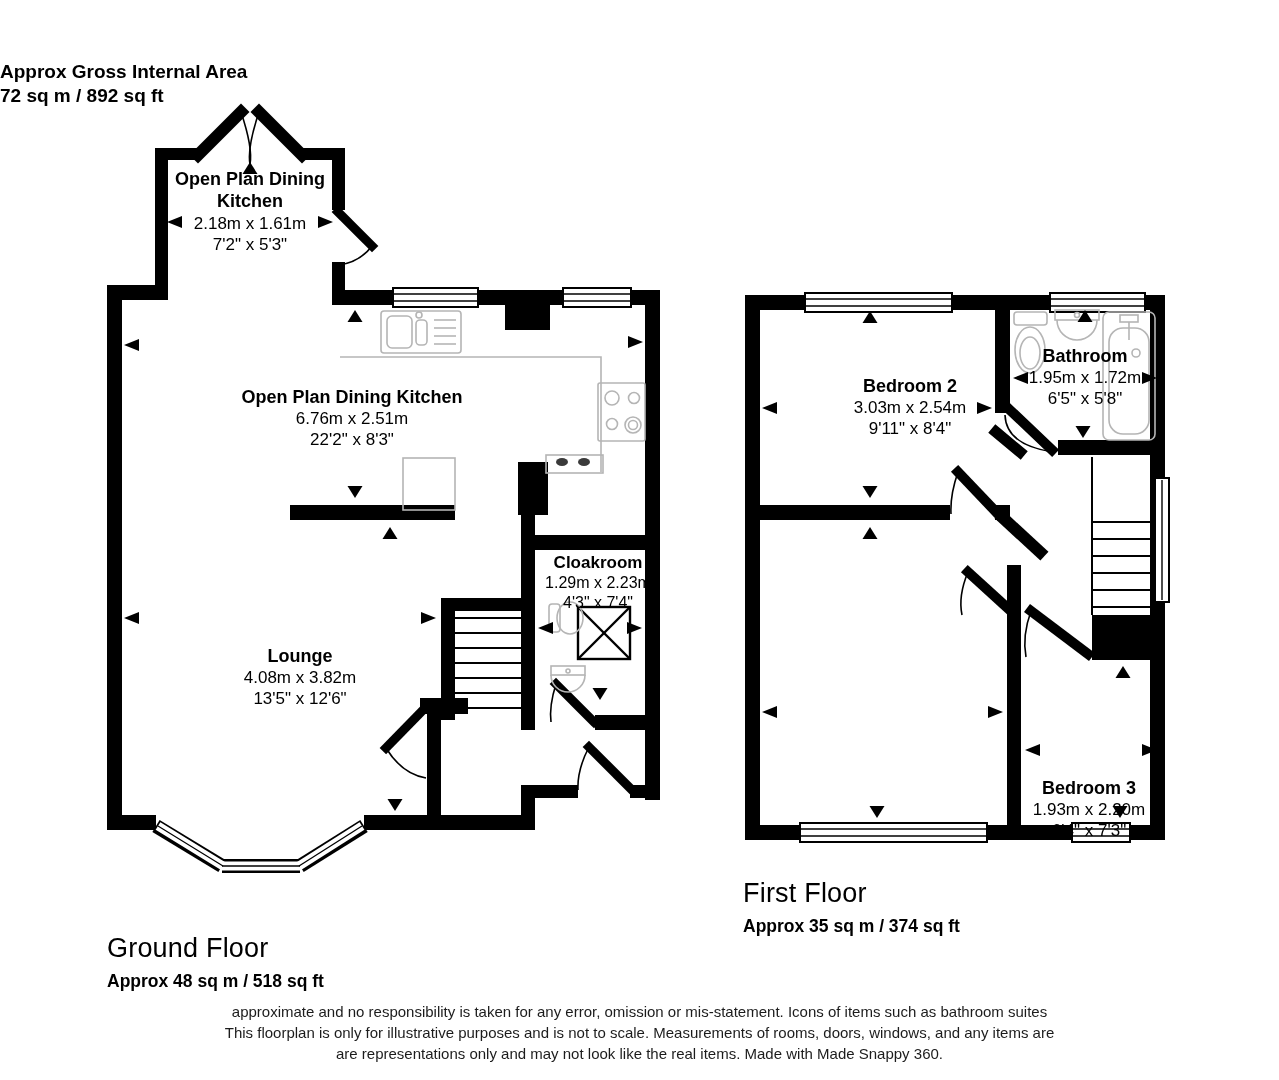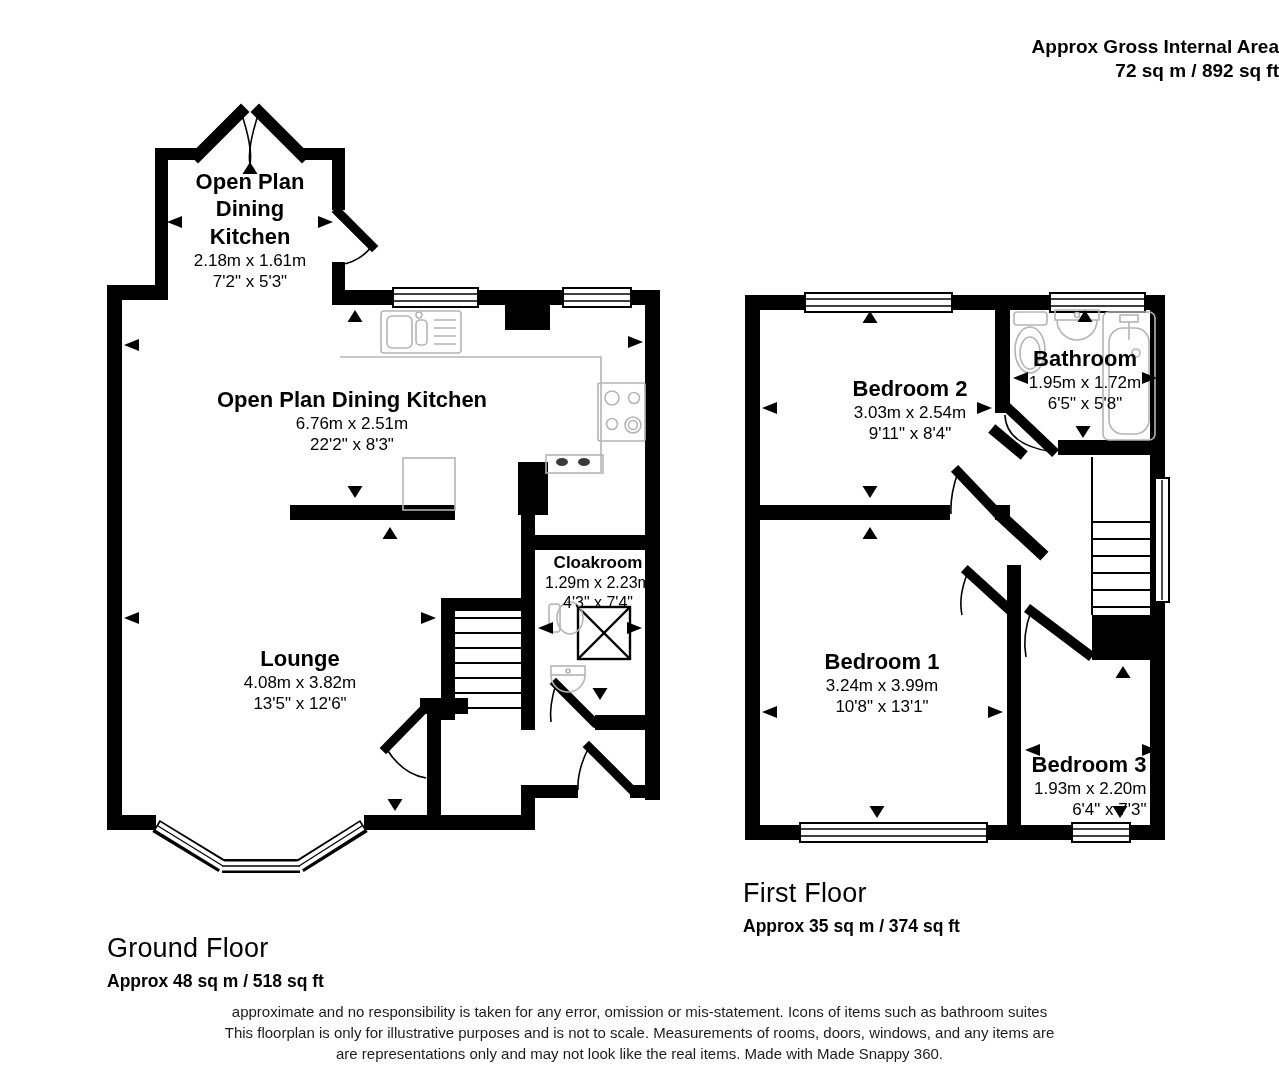--- a/index.html
+++ b/index.html
@@ -1,23 +1,23 @@
 <!DOCTYPE html>
 <html><head>
 <meta charset="utf-8">
 <style>
   html,body{margin:0;padding:0;background:#fff;}
   .canvas{position:relative;width:1279px;height:1080px;background:#ffffff;
           font-family:"Liberation Sans",sans-serif;color:#000;overflow:hidden;}
   .plan-svg{position:absolute;left:0;top:0;width:1279px;height:1080px;}
-  .title-block{position:absolute;left:0;top:35px;width:1279px;text-align:right;line-height:1.25;}
+  .title-block{position:absolute;left:0;top:60px;width:1279px;text-align:left;line-height:1.25;}
   .title-line{font-size:19px;font-weight:bold;}
   .room-label{position:absolute;transform:translateX(-50%);text-align:center;line-height:1.24;white-space:nowrap;}
   .room-label.wrap{white-space:normal;}
-  .room-name{font-size:22px;font-weight:bold;}
+  .room-name{font-size:18px;font-weight:bold;}
   .room-dims{font-size:17px;font-weight:normal;}
   .floor-label{position:absolute;text-align:left;}
   .floor-name{font-size:27px;font-weight:normal;letter-spacing:.2px;}
   .floor-area{font-size:17.5px;font-weight:bold;margin-top:7px;}
   .disclaimer{position:absolute;left:50%;transform:translateX(-50%);top:1001px;width:900px;
               text-align:center;font-size:15px;line-height:1.4;color:#1c1c1c;}
   svg .wall{fill:#000;}
   svg .wline{stroke:#000;stroke-linecap:square;}
   svg .arc{fill:none;stroke:#000;stroke-width:1.6;}
   svg .leaf{stroke:#000;stroke-linecap:square;}
@@ -307,27 +307,22 @@
     <div class="room-dims">3.03m x 2.54m</div>
     <div class="room-dims">9'11" x 8'4"</div>
   </div>
 
   <div class="room-label" style="left:1085px;top:345px;">
     <div class="room-name">Bathroom</div>
     <div class="room-dims">1.95m x 1.72m</div>
     <div class="room-dims">6'5" x 5'8"</div>
   </div>
 
-  <div class="room-label" style="left:882px;top:648px;">
-    <div class="room-name">Bedroom 1</div>
-    <div class="room-dims">3.24m x 3.99m</div>
-    <div class="room-dims">10'8" x 13'1"</div>
-  </div>
-
-  <div class="room-label" style="left:1089px;top:751px;text-align:right;">
+
+  <div class="room-label" style="left:1089px;top:777px;">
     <div class="room-name">Bedroom 3</div>
     <div class="room-dims">1.93m x 2.20m</div>
     <div class="room-dims">6'4" x 7'3"</div>
   </div>
 
   <div class="floor-label" style="left:107px;top:912px;margin-top:21px;">
     <div class="floor-name">Ground Floor</div>
     <div class="floor-area">Approx 48 sq m / 518 sq ft</div>
   </div>
 

